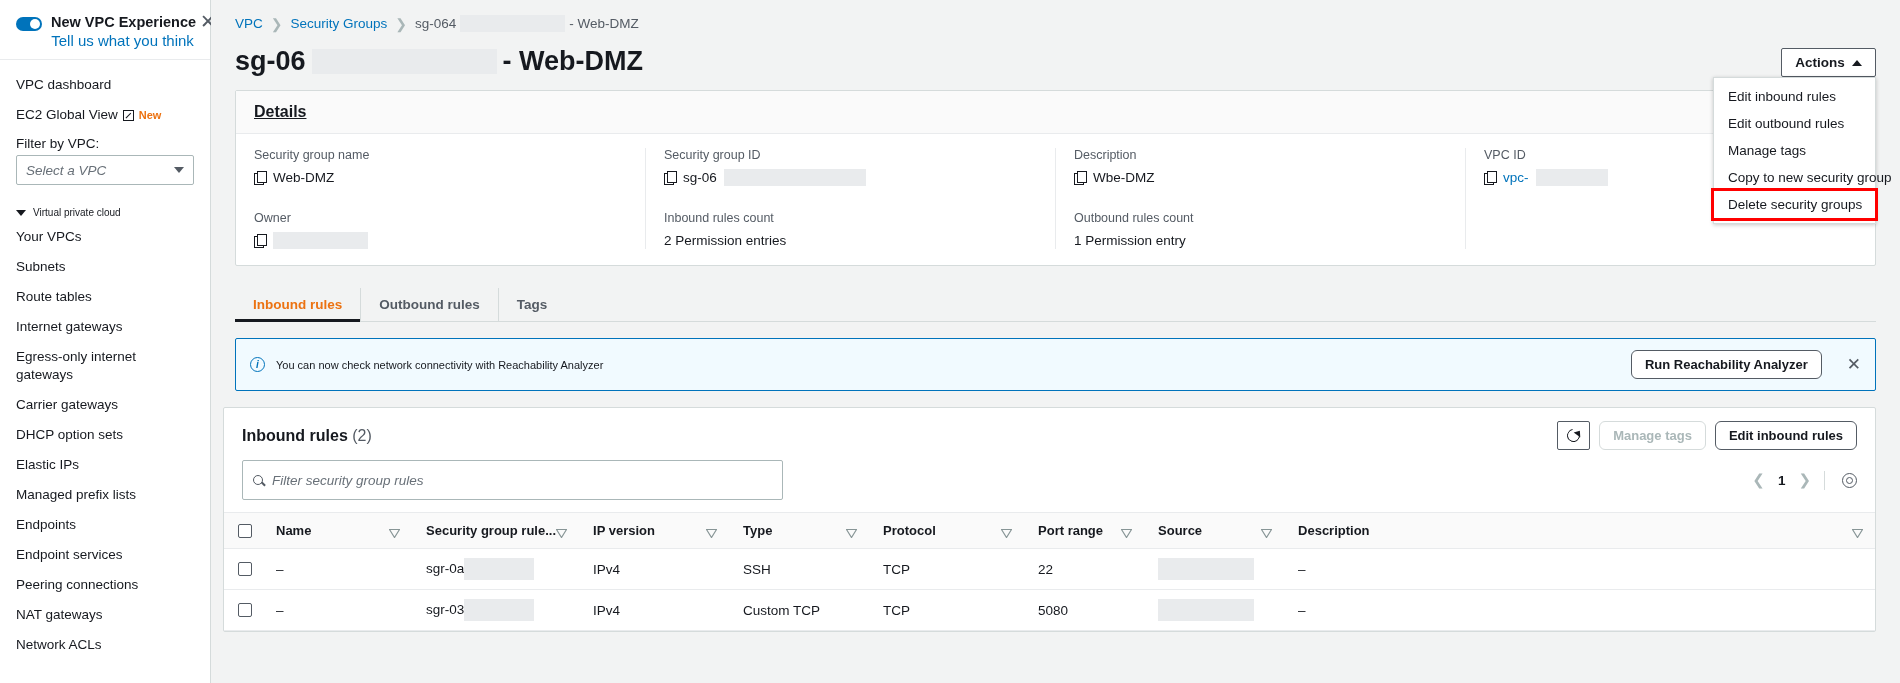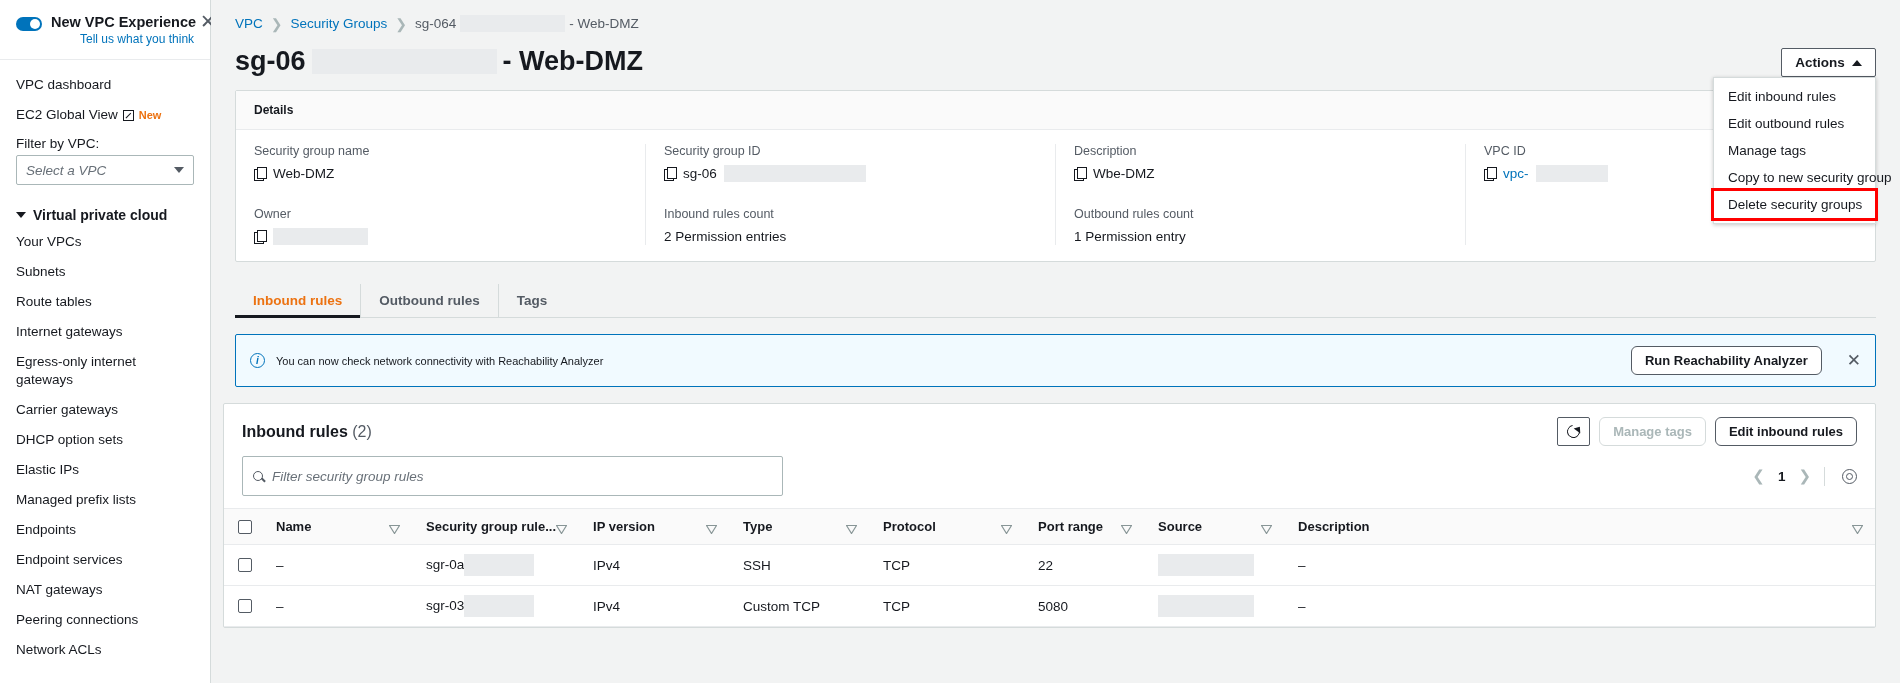--- a/index.html
+++ b/index.html
@@ -32,21 +32,21 @@
     background: #0073bb; position: relative;
     margin-top: 3px; flex: 0 0 auto;
   }
   .toggle::after {
     content: ""; position: absolute;
     width: 10px; height: 10px; border-radius: 50%;
     background: #fff; top: 2px; right: 2px;
   }
   .sb-htext { margin-left: 9px; flex: 1 1 auto; }
   .sb-title { font-size: 14.5px; font-weight: bold; color: #16191f; line-height: 16px; white-space: nowrap;}
-  .sb-sub { font-size: 12px; color: #0073bb; margin-top: 2px; text-align: right; padding-right: 2px;}
+  .sb-sub { font-size: 15px; color: #0073bb; margin-top: 2px; text-align: center; padding-right: 2px;}
   .sb-close {
     font-size: 19px; color: #545b64; cursor: pointer;
     line-height: 16px; margin-left: 4px; font-weight: 300;
   }
   .sb-nav { padding-top: 10px; }
   .sb-link {
     display: block; padding: 6px 16px;
     font-size: 13.5px; color: #16191f; cursor: pointer;
     line-height: 18px;
   }
@@ -77,21 +77,21 @@
   }
   .sb-group {
     display: flex; align-items: center; gap: 7px;
     padding: 12px 16px 4px; cursor: pointer;
   }
   .sb-group .tri {
     width: 0; height: 0;
     border-left: 5px solid transparent; border-right: 5px solid transparent;
     border-top: 6px solid #16191f;
   }
-  .sb-group span.gl { font-size: 14px; font-weight: bold; color: #16191f; }
+  .sb-group span.gl { font-size: 10px; font-weight: normal; color: #16191f; }
 
   
   .main {
     flex: 1 1 auto; height: 683px;
     background: #f2f3f3;
     position: relative; overflow: hidden;
   }
   .crumbs {
     display: flex; align-items: center; gap: 8px;
     padding: 15px 0 0 24px; font-size: 13.5px;
@@ -140,22 +140,23 @@
     position: relative; z-index: 2;
   }
 
   
   .card {
     background: #fff; border: 1px solid #d5dbdb; border-radius: 2px;
     margin: 13px 24px 0 24px;
   }
   .card-head {
     padding: 12px 18px; border-bottom: 1px solid #e9ebed;
-    font-size: 12px; font-weight: bold; color: #16191f;
+    font-size: 16px; font-weight: bold; color: #16191f;
     background: #fafafa;
+    text-decoration: underline;
   }
   .det-grid { display: flex; padding: 14px 0 16px; }
   .det-col {
     flex: 1 1 0; padding: 0 18px;
     border-left: 1px solid #e9ebed;
   }
   .det-col:first-child { border-left: none; }
   .det-row2 { margin-top: 25px; }
   .det-label { font-size: 12.5px; color: #545b64; margin-bottom: 6px; }
   .det-val {
@@ -343,22 +344,22 @@
           <div class="sb-link">Subnets</div>
           <div class="sb-link">Route tables</div>
           <div class="sb-link">Internet gateways</div>
           <div class="sb-link">Egress-only internet gateways</div>
           <div class="sb-link">Carrier gateways</div>
           <div class="sb-link">DHCP option sets</div>
           <div class="sb-link">Elastic IPs</div>
           <div class="sb-link">Managed prefix lists</div>
           <div class="sb-link">Endpoints</div>
           <div class="sb-link">Endpoint services</div>
+          <div class="sb-link">Peering connections</div>
           <div class="sb-link">NAT gateways</div>
-          <div class="sb-link">Peering connections</div>
         </div>
 
       <div id="sec-items">
           <div class="sb-link">Network ACLs</div>
         </div>
     </div>
   </div>
 
   <div class="main">
 

